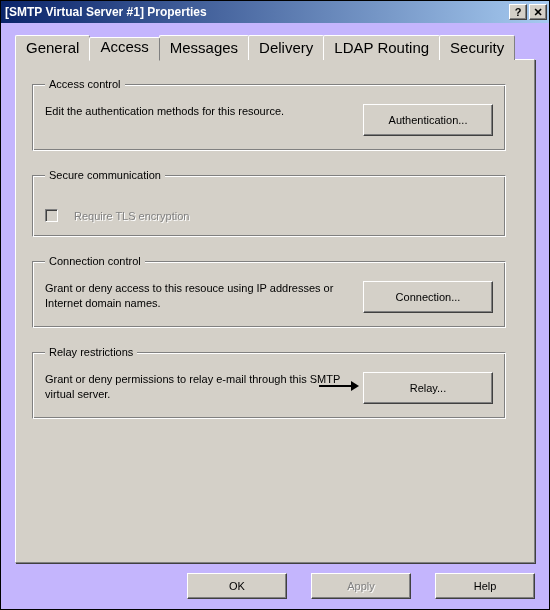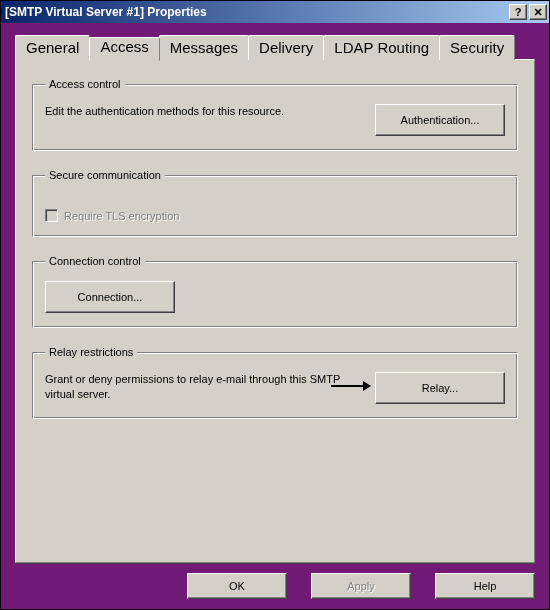--- a/index.html
+++ b/index.html
@@ -7,21 +7,21 @@
     margin: 0;
     padding: 0;
     background: #fff;
     font-family: "Tahoma", "MS Sans Serif", sans-serif;
     font-size: 11px;
     color: #000;
   }
   .window {
     width: 550px;
     height: 610px;
-    background: #701a75;
+    background: #c4b5fd;
     border: 1px solid #000;
     position: relative;
   }
   .titlebar {
     height: 22px;
     background: linear-gradient(to right, #0a246a, #a6caf0);
     color: #fff;
     display: flex;
     align-items: center;
     padding: 0 2px 0 4px;
@@ -77,21 +77,21 @@
     padding-bottom:5px;
     z-index: 3;
     border-bottom: 1px solid #d4d0c8;
     margin-bottom:-1px;
   }
   .tabpanel {
     flex: 1;
     border: 1px solid;
     border-color: #fff #808080 #808080 #fff;
     box-shadow: 1px 1px 0 #404040;
-    padding: 18px 16px 10px 16px;
+    padding: 18px 28px 10px 16px;
     background: #d4d0c8;
     position: relative;
     z-index: 1;
   }
   fieldset.grp {
     border: 1px solid #808080;
     border-right-color:#fff;
     border-bottom-color:#fff;
     box-shadow: inset 1px 1px 0 #fff, inset -1px -1px 0 #808080;
     margin: 0 0 18px 0;
@@ -138,20 +138,21 @@
     width: 13px;
     height: 13px;
     background: #d4d0c8;
     border: 1px solid;
     border-color: #808080 #fff #fff #808080;
     box-shadow: inset 1px 1px 0 #404040;
   }
   .checkbox-label.disabled {
     color: #808080;
     text-shadow: 1px 1px 0 #fff;
+    margin-left: 10px;
   }
   .dlg-buttons {
     display: flex;
     justify-content: flex-end;
     gap: 24px;
     padding-top: 10px;
   }
   .dlg-buttons .btn { min-width: 100px; height:26px; }
   .arrow {
     position: absolute;
@@ -195,20 +196,21 @@
         <legend>Secure communication</legend>
         <div class="checkbox-row">
           <div class="checkbox-box"></div>
           <span class="checkbox-label disabled">Require TLS encryption</span>
         </div>
       </fieldset>
 
       <fieldset class="grp">
         <legend>Connection control</legend>
         <div class="row">
+          <div class="desc">Grant or deny access to this resouce using IP addresses or Internet domain names.</div>
           <button class="btn">Connection...</button>
         </div>
       </fieldset>
 
       <fieldset class="grp" style="margin-bottom:6px;position:relative;">
         <legend>Relay restrictions</legend>
         <div class="row" style="position:relative;">
           <div class="desc">Grant or deny permissions to relay e-mail through this SMTP virtual server.</div>
           <svg class="arrow" width="42" height="16" style="right:134px;top:6px;" viewBox="0 0 42 16">
             <line x1="2" y1="8" x2="34" y2="8" stroke="#000" stroke-width="2"></line>

